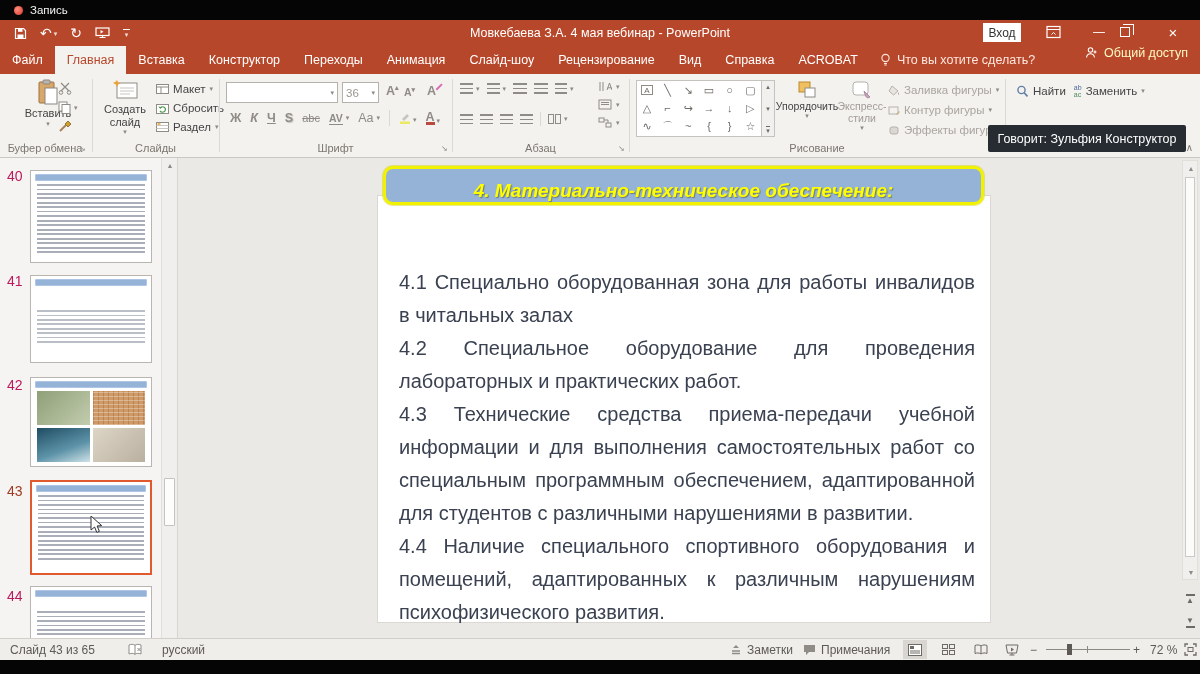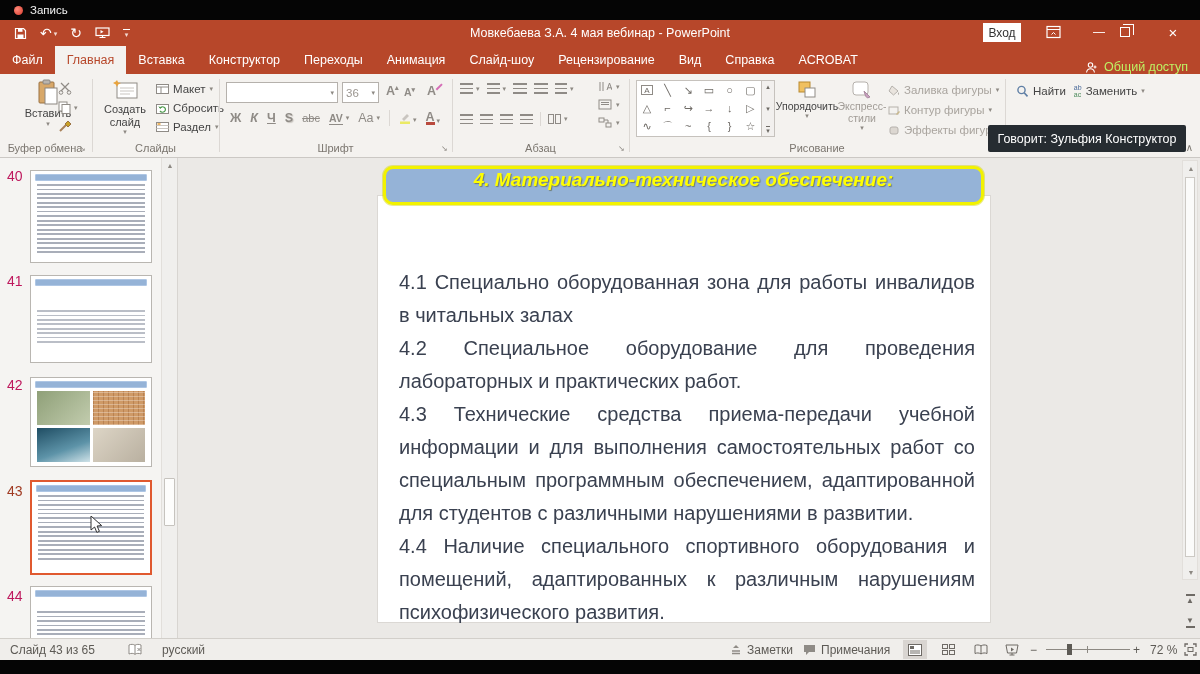--- a/index.html
+++ b/index.html
@@ -27,22 +27,22 @@
 #btn-restore{position:absolute;left:1120px;top:7px;width:10px;height:10px;border:1px solid #fff}
 #btn-restore:before{content:"";position:absolute;left:2px;top:-4px;width:10px;height:10px;
                     border:1px solid #fff;border-left:none;border-bottom:none}
 #btn-close{position:absolute;left:1158px;top:0px;width:30px;height:24px;color:#fff;font-size:15px;
            display:flex;align-items:center;justify-content:center}
 
 #tabrow{position:absolute;left:0;top:46px;width:1200px;height:28px;background:#B7472A;display:flex;align-items:stretch}
 .tab{display:flex;align-items:center;padding:0 12px;color:#fff;font-size:12.5px;white-space:nowrap}
 .tab.active{background:#F4F2EF;color:#B7472A}
 #tellme{display:flex;align-items:center;gap:6px;color:#fde8e1;font-size:12.5px;padding:0 10px}
-#share{position:absolute;right:12px;top:0;height:28px;display:flex;align-items:flex-end;gap:6px;
-       color:#bef264;font-size:12.5px}
+#share{position:absolute;right:12px;top:0;height:28px;display:flex;align-items:flex-start;gap:6px;
+       color:#fef9c3;font-size:12.5px}
 
 #ribbon{position:absolute;left:0;top:74px;width:1200px;height:84px;background:#F4F2EF;
         border-bottom:1px solid #cbc8c4;color:#5c5955}
 .glabel{position:absolute;bottom:3px;font-size:11px;color:#7b766f;text-align:center;white-space:nowrap}
 .gdiv{position:absolute;top:5px;bottom:5px;width:1px;background:#dcd8d4}
 .launcher{position:absolute;bottom:4px;font-size:8px;color:#8d8983}
 .bigbtn{position:absolute;display:flex;flex-direction:column;align-items:center;font-size:11px;
         color:#444;text-align:center;line-height:1.15}
 .smallrow{display:flex;align-items:center;gap:4px;font-size:11.5px;color:#444;white-space:nowrap}
 .caret{font-size:7px;color:#8d8983}
@@ -77,21 +77,21 @@
 #ph2{background:#cf9a67;background-image:repeating-linear-gradient(0deg,rgba(255,255,255,.3) 0 1px,transparent 1px 4px),
      repeating-linear-gradient(90deg,rgba(120,60,20,.25) 0 1px,transparent 1px 5px)}
 #ph3{background:linear-gradient(160deg,#1f4d63,#5d93a8 60%,#cfe2e8)}
 #ph4{background:linear-gradient(135deg,#ddd5c6,#b9b0a0)}
 #pscroll{position:absolute;left:161px;top:0;width:16px;height:480px;background:#F0EFED;border-left:1px solid #e2dfdb}
 .scrollarrow{position:absolute;left:0;width:16px;height:14px;display:flex;align-items:center;justify-content:center;
              font-size:7px;color:#8d8983}
 #pthumbbar{position:absolute;left:2px;top:320px;width:11px;height:48px;background:#fdfdfc;border:1px solid #c6c3be;border-radius:1px}
 #slide{position:absolute;left:378px;top:38px;width:612px;height:426px;background:#fff;box-shadow:0 0 0 1px #dbd8d4}
 #slidetitle{position:absolute;left:383px;top:8px;width:601px;height:39px;background:#95B3D7;
-            border:3px solid #F2F200;border-radius:10px;display:flex;align-items:flex-start;justify-content:center;
+            border:3px solid #F2F200;border-radius:10px;display:flex;align-items:flex-end;justify-content:center;
             box-shadow:0 0 0 1px rgba(210,210,0,.45);z-index:5}
 #slidetitle span{font-size:19px;font-weight:bold;font-style:italic;color:#FFFF00;
                  text-shadow:1px 1px 1px rgba(80,80,30,.55)}
 #slidebody{position:absolute;left:399px;top:108px;width:576px;z-index:4}
 #slidebody p{font-size:20px;line-height:33px;color:#3A4150;text-align:justify}
 #vscroll{position:absolute;left:1182px;top:2px;width:16px;height:420px;background:#F0EFED;border:1px solid #e2dfdb}
 #vthumb{position:absolute;left:2px;top:16px;width:10px;height:380px;background:#fbfbfa;border:1px solid #ccc9c4}
 .navbtn{position:absolute;left:1182px;width:16px;height:18px;display:flex;align-items:center;justify-content:center;
         font-size:8px;color:#6e6a65;flex-direction:column;line-height:1}
 .navbar{width:9px;height:1.5px;background:#6e6a65;margin:1px 0}
@@ -166,20 +166,29 @@
     <div class="tab active">Главная</div>
     <div class="tab">Вставка</div>
     <div class="tab">Конструктор</div>
     <div class="tab">Переходы</div>
     <div class="tab">Анимация</div>
     <div class="tab">Слайд-шоу</div>
     <div class="tab">Рецензирование</div>
     <div class="tab">Вид</div>
     <div class="tab">Справка</div>
     <div class="tab">ACROBAT</div>
+    <div id="tellme">
+      <span>
+        <svg width="11" height="14" viewBox="0 0 11 14">
+            <circle cx="5.5" cy="5" r="3.6" fill="none" stroke="#fde8e1" stroke-width="1.1"></circle>
+            <path d="M4 10.5h3M4.3 12h2.4" stroke="#fde8e1" stroke-width="1.1"></path>
+          </svg>
+      </span>
+      <span>Что вы хотите сделать?</span>
+    </div>
     <div id="share">
       <span>
         <svg width="13" height="13" viewBox="0 0 13 13">
             <circle cx="5.5" cy="4" r="2.2" fill="none" stroke="#fff" stroke-width="1.1"></circle>
             <path d="M1.5 11.5c.5-2.5 2-3.7 4-3.7s3.5 1.2 4 3.7" fill="none" stroke="#fff" stroke-width="1.1"></path>
             <path d="M10 4.5v3M8.5 6h3" stroke="#fff" stroke-width="1.1"></path>
           </svg>
       </span>
       <span>Общий доступ</span>
     </div>

